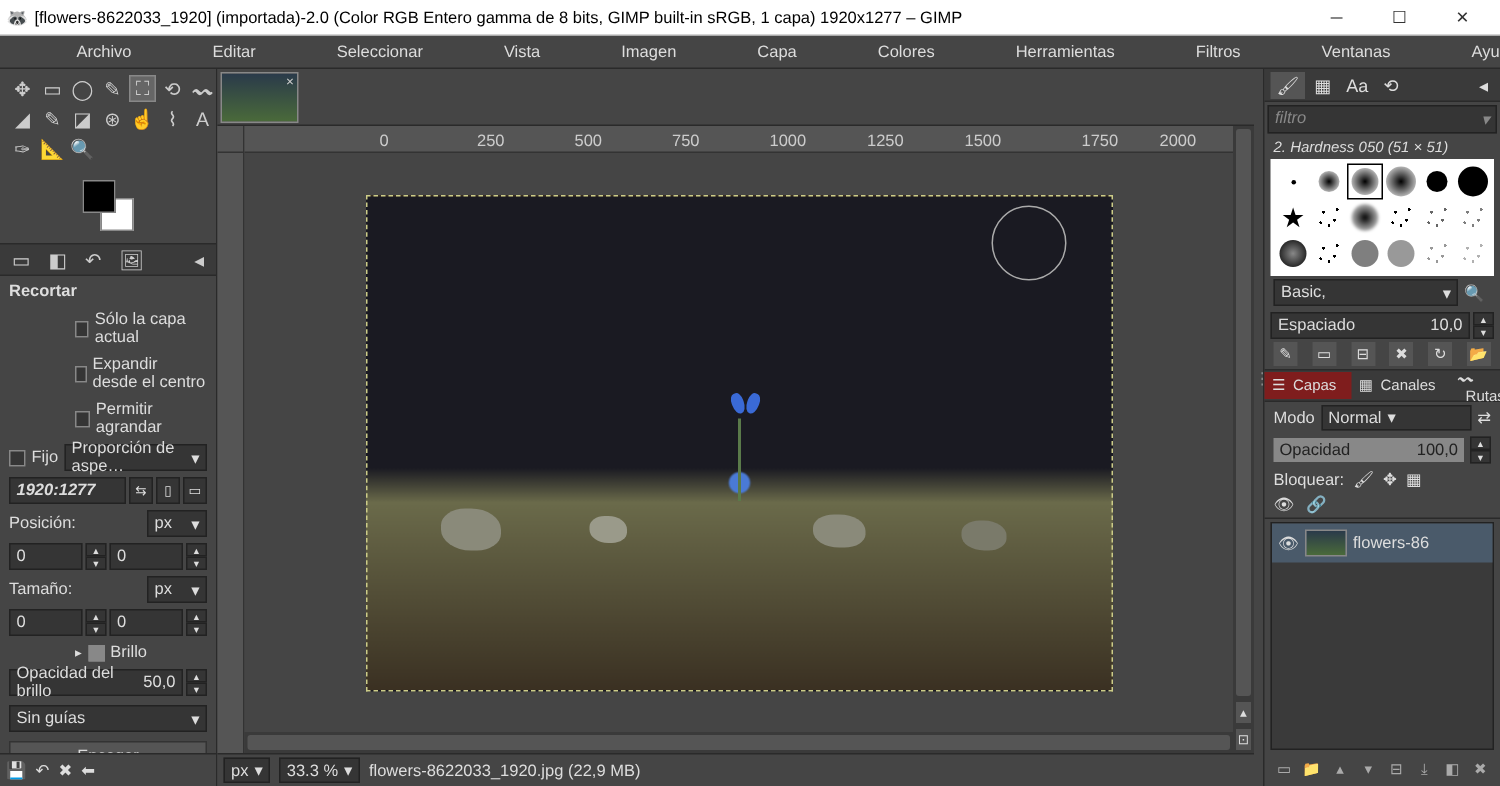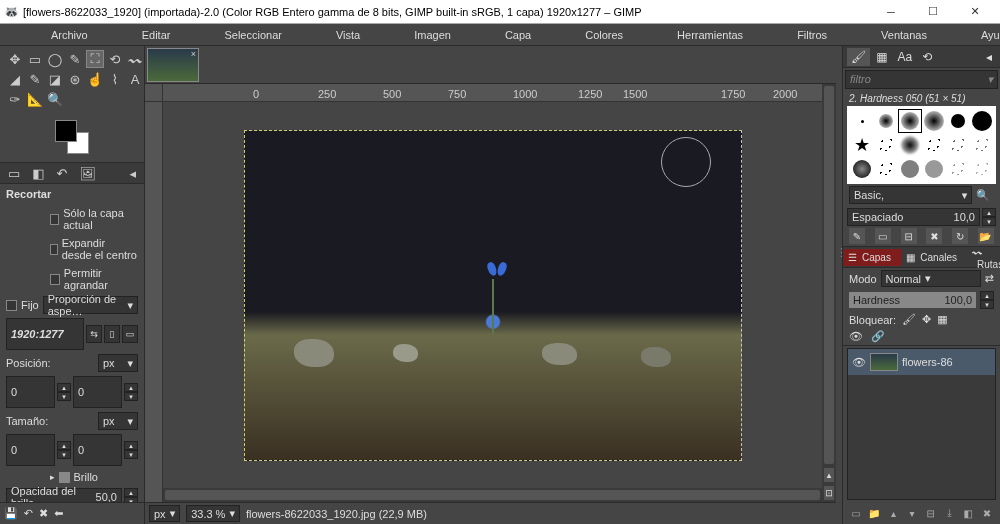--- a/index.html
+++ b/index.html
@@ -19,21 +19,21 @@
 .color-swatch .bg { position: absolute; width: 22px; height: 22px; background: #fff; border: 1px solid #888; bottom: 0; right: 0; }
 .tool-tabs { height: 22px; background: #3a3a3a; display: flex; align-items: center; padding: 0 4px; gap: 4px; border-top: 1px solid #2a2a2a; border-bottom: 1px solid #2a2a2a; }
 .tool-tabs span { padding: 2px 4px; color: #ccc; font-size: 13px; }
 .tool-options { flex: 1; overflow: auto; padding: 4px 6px; }
 .tool-options .hdr { font-weight: bold; margin-bottom: 4px; }
 .chk-row { display: flex; align-items: center; gap: 4px; padding: 3px 0; margin-left: 44px; }
 .chk { width: 11px; height: 11px; border: 1px solid #888; background: #353535; display: inline-block; }
 .field-row { display: flex; align-items: center; gap: 2px; padding: 2px 0; }
 .dropdown { flex: 1; background: #353535; border: 1px solid #222; padding: 2px 4px; display: flex; justify-content: space-between; align-items: center; height: 18px; }
 .expand { background: #353535; border: 1px solid #222; width: 16px; height: 18px; display: flex; align-items: center; justify-content: center; font-size: 9px; }
-.num-input { background: #353535; border: 1px solid #222; padding: 2px 4px; height: 32px; display: flex; align-items: center; }
+.num-input { background: #353535; border: 1px solid #222; padding: 2px 4px; height: 18px; display: flex; align-items: center; }
 .num-input.em { font-style: italic; font-weight: bold; }
 .spin-btns { display: flex; flex-direction: column; }
 .spin-btns span { background: #353535; border: 1px solid #222; width: 14px; height: 9px; font-size: 7px; display: flex; align-items: center; justify-content: center; }
 .lbl { padding: 2px 0; }
 .slider-row { display: flex; align-items: center; gap: 2px; margin-top: 2px; }
 .slider-row .bar { flex: 1; background: #353535; border: 1px solid #222; height: 18px; display: flex; align-items: center; justify-content: space-between; padding: 0 4px; }
 .btn { background: #555; border: 1px solid #333; padding: 3px 6px; text-align: center; margin: 4px 0; }
 .left-bottom { height: 22px; display: flex; align-items: center; padding: 0 4px; gap: 6px; border-top: 1px solid #2a2a2a; }
 .center { flex: 1; display: flex; flex-direction: column; background: #454545; }
 .img-tabs { height: 38px; background: #454545; display: flex; align-items: center; padding: 2px; border-bottom: 1px solid #2a2a2a; }
@@ -260,21 +260,21 @@
           <div class="ruler-corner"></div>
         </div>
       <div class="canvas-main">
         <div class="ruler-h">
           <span style="left:90px">0</span>
           <span style="left:155px">250</span>
           <span style="left:220px">500</span>
           <span style="left:285px">750</span>
           <span style="left:350px">1000</span>
           <span style="left:415px">1250</span>
-          <span style="left:460px">1500</span>
+          <span style="left:480px">1500</span>
           <span style="left:558px">1750</span>
           <span style="left:610px">2000</span>
         </div>
         <div class="viewport">
           <div class="image">
             <div class="flower-stem"></div>
             <div class="flower"></div>
             <div class="brush-cursor"></div>
             <div class="rocks">
               <div class="rock" style="left:10%;bottom:0;width:40px;height:28px"></div>
@@ -411,21 +411,21 @@
     <div class="layer-ctrl">
       <span>Modo</span>
       <div class="val-box" style="flex:1">
           <span>Normal</span>
           <span>▾</span>
         </div>
       <span>⇄</span>
     </div>
     <div class="layer-opa">
       <div class="bar">
-          <span>Hardness</span>
+          <span>Opacidad</span>
           <span>100,0</span>
         </div>
       <div class="spin-btns">
           <span>▴</span>
           <span>▾</span>
         </div>
     </div>
     <div class="layer-lock">
       <span>Bloquear:</span>
       <span>🖌</span>

